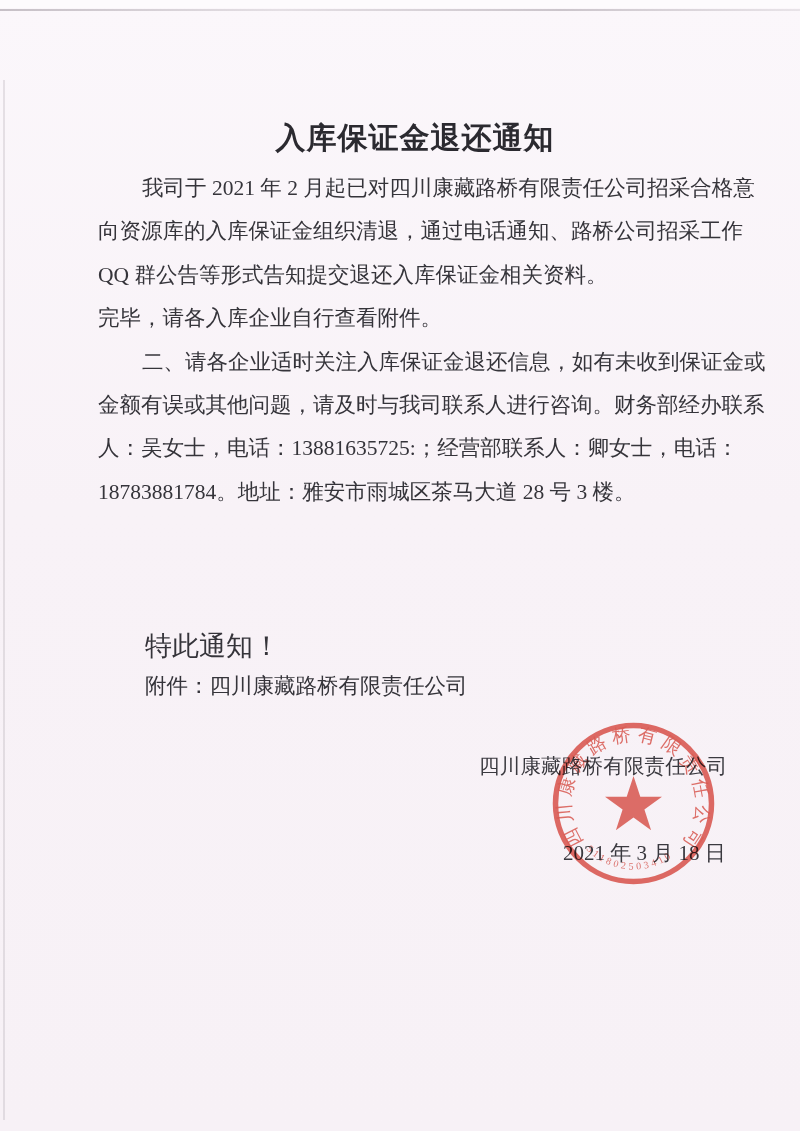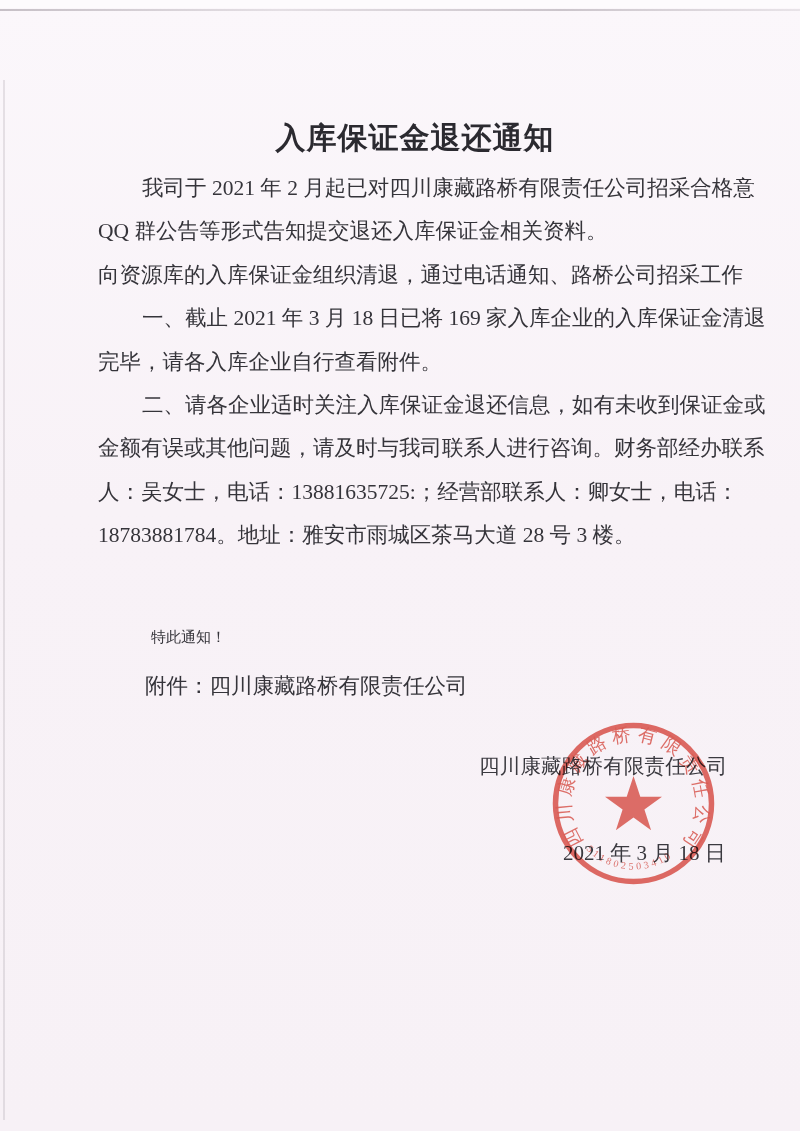--- a/index.html
+++ b/index.html
@@ -29,22 +29,22 @@
     color:#2b2a30;
     white-space:nowrap;
   }
   .doc-body {
     position:absolute; top:167px; left:98px; width:640px;
     font-size:21.5px; line-height:43.4px;
   }
   .doc-body .line { white-space:nowrap; height:43.4px; }
   .doc-body .indent { padding-left:44px; }
   .closing-line {
-    position:absolute; left:151px; top:628px;
-    font-size:15px; white-space:nowrap;
+    position:absolute; left:145px; top:628px;
+    font-size:27px; white-space:nowrap;
   }
   .attachment-line {
     position:absolute; left:145px; top:671px;
     font-size:21.5px; white-space:nowrap;
   }
   .company-signature {
     position:absolute; left:479px; top:752px;
     font-size:20.5px; letter-spacing:0.2px; white-space:nowrap;
     color:#3a393f;
   }
@@ -67,23 +67,22 @@
 <div class="page">
 
   <div class="scan-strip-top"></div>
   <div class="scan-edge-top"></div>
   <div class="scan-edge-left"></div>
 
   <div class="doc-title">入库保证金退还通知</div>
 
   <div class="doc-body">
     <div class="line indent">我司于 2021 年 2 月起已对四川康藏路桥有限责任公司招采合格意</div>
+    <div class="line">向资源库的入库保证金组织清退，通过电话通知、路桥公司招采工作</div>
     <div class="line">QQ 群公告等形式告知提交退还入库保证金相关资料。</div>
-    <div class="line">向资源库的入库保证金组织清退，通过电话通知、路桥公司招采工作</div>
-    <div class="line indent">一、截止 2021 年 3 月 18 日已将 169 家入库企业的入库保证金清退</div>
     <div class="line">完毕，请各入库企业自行查看附件。</div>
     <div class="line indent">二、请各企业适时关注入库保证金退还信息，如有未收到保证金或</div>
     <div class="line">金额有误或其他问题，请及时与我司联系人进行咨询。财务部经办联系</div>
     <div class="line">人：吴女士，电话：13881635725:；经营部联系人：卿女士，电话：</div>
     <div class="line">18783881784。地址：雅安市雨城区茶马大道 28 号 3 楼。</div>
   </div>
 
   <div class="closing-line">特此通知！</div>
   <div class="attachment-line">附件：四川康藏路桥有限责任公司</div>
 

